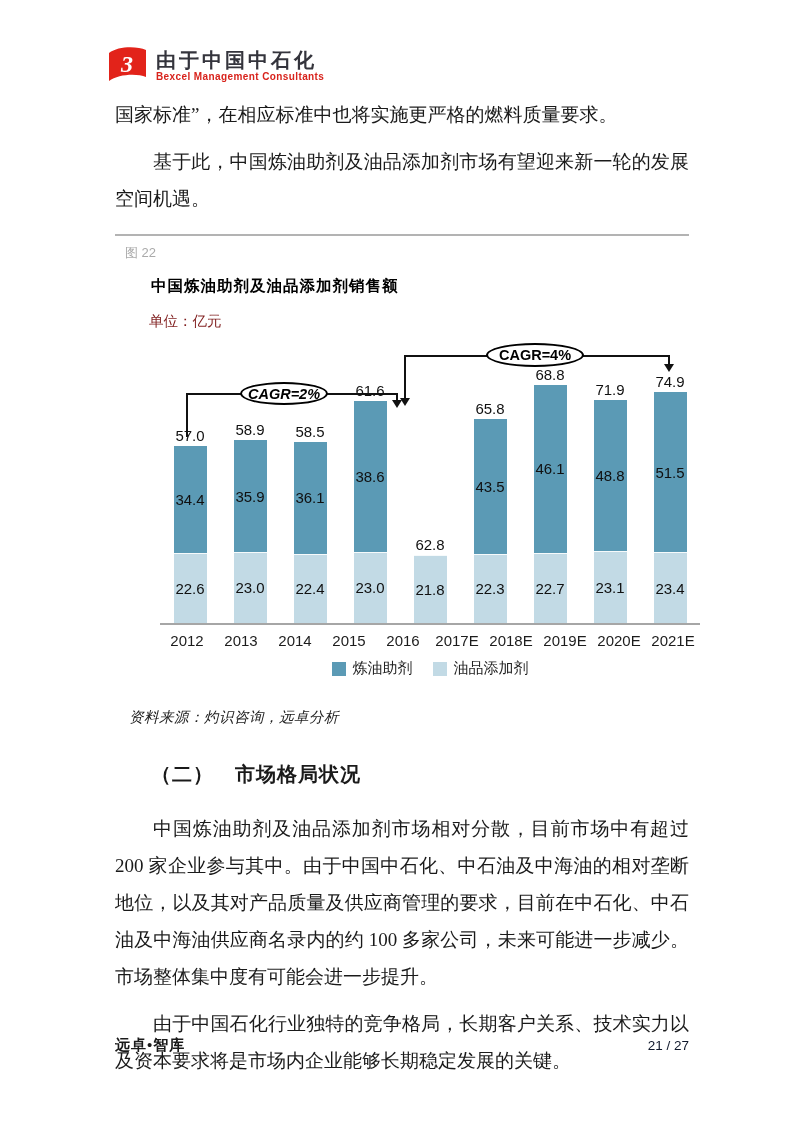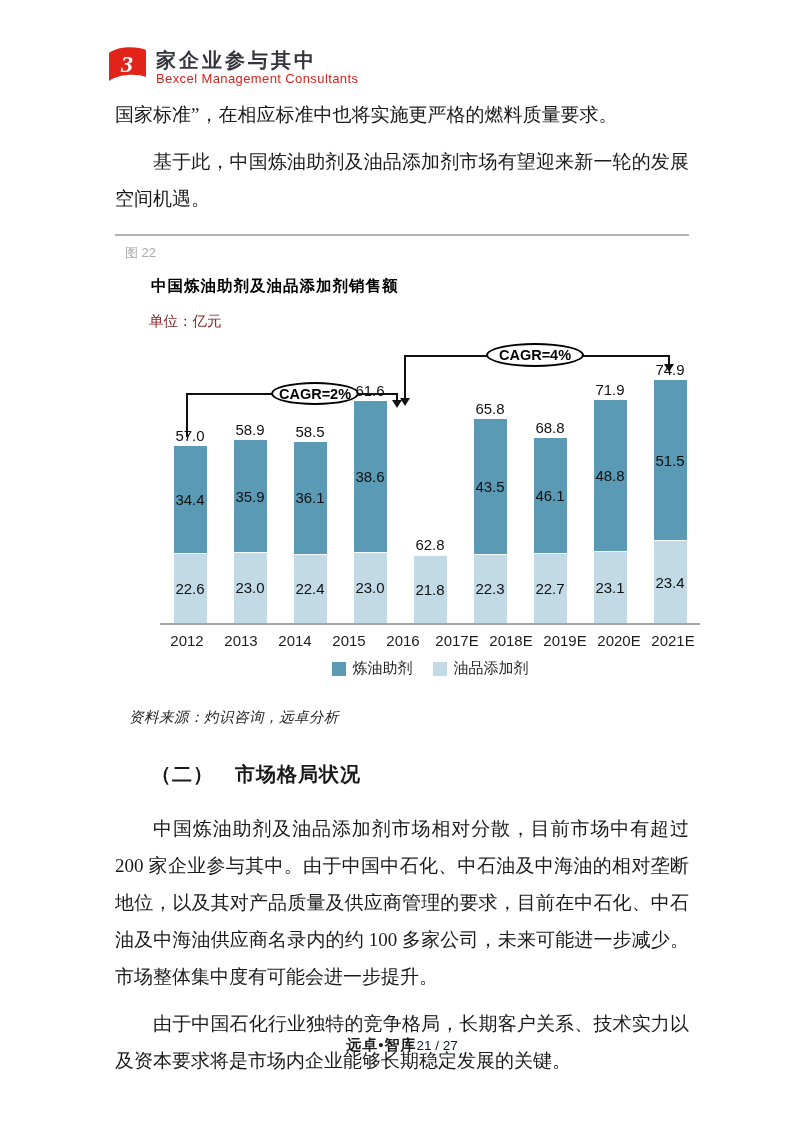--- a/index.html
+++ b/index.html
@@ -5,21 +5,21 @@
   * { margin:0; padding:0; box-sizing:border-box; }
   html,body { background:#ffffff; }
   .page {
     position:relative; width:800px; height:1131px; background:#ffffff;
     font-family:"Liberation Serif", serif; color:#1a1a1a; overflow:hidden;
   }
   
   .logo-wrap { position:absolute; left:107px; top:44px; display:flex; align-items:flex-start; }
   .logo-icon { width:41px; height:40px; margin-right:8px; }
   .logo-text-cn { font-size:20px; font-weight:bold; color:#34343c; letter-spacing:3px; line-height:22px; padding-top:5px; }
-  .logo-text-en { font-size:13px; font-weight:normal; color:#d8231c; font-family:"Liberation Sans",sans-serif; letter-spacing:0.4px; }
+  .logo-text-en { font-size:10px; font-weight:bold; color:#d8231c; font-family:"Liberation Sans",sans-serif; letter-spacing:0.4px; }
 
   
   .content { position:absolute; left:115px; top:96px; width:574px; }
   p.body-line { font-size:19px; line-height:37px; text-align:justify; }
   p.indent { text-indent:2em; }
   .para-gap { margin-top:10px; }
 
   
   .figure { margin-top:17px; }
   .fig-rule { border-top:2px solid #b3b3b3; width:574px; }
@@ -52,57 +52,57 @@
   .legend-item { display:flex; align-items:center; gap:7px; font-size:15px; color:#222; }
   .legend-swatch { width:14px; height:14px; display:inline-block; }
 
   .fig-source { font-size:14.5px; font-style:italic; color:#222; margin:30px 0 0 14px; letter-spacing:0.5px; }
 
   
   .section-heading { font-size:20px; font-weight:bold; margin:34px 0 0 36px; letter-spacing:1px; }
   .section-body { margin-top:22px; }
 
   
-  .footer { position:absolute; left:115px; top:1036px; width:574px; display:flex; justify-content:center; align-items:center; }
+  .footer { position:absolute; left:115px; top:1036px; width:574px; display:flex; justify-content:space-between; align-items:center; }
   .footer-brand { font-size:15px; font-weight:bold; letter-spacing:1px; }
   .footer-page { font-family:Liberation Sans, sans-serif; font-size:13.5px; color:#0f172a; }
 </style>
 </head>
 <body>
 
 <div class="page">
 
   <div class="logo-wrap">
     <svg class="logo-icon" viewBox="0 0 41 40">
       <path d="M2 9 C 11 2, 30 2, 39 6 L39 33 C 30 29, 11 30, 2 37 Z" fill="#e2231a"></path>
       <text x="20" y="28" font-size="24" font-weight="bold" font-style="italic" fill="#ffffff" text-anchor="middle" font-family="Liberation Serif, serif">3</text>
     </svg>
     <div>
-      <div class="logo-text-cn">家企业参与其中</div>
+      <div class="logo-text-cn">由于中国中石化</div>
       <div class="logo-text-en">Bexcel Management Consultants</div>
     </div>
   </div>
 
   <div class="content">
 
     <p class="body-line">国家标准”，在相应标准中也将实施更严格的燃料质量要求。</p>
     <p class="body-line indent para-gap">基于此，中国炼油助剂及油品添加剂市场有望迎来新一轮的发展空间机遇。</p>
 
     <div class="figure">
       <div class="fig-rule"></div>
       <div class="fig-label">图 22</div>
       <div class="fig-title">中国炼油助剂及油品添加剂销售额</div>
       <div class="fig-unit">单位：亿元</div>
 
       <div class="chart-area">
 
         <div class="bracket" style="left:26px; top:48px; width:210px; height:44px;"></div>
         <div class="vline" style="left:236px; top:48px; height:9px;"></div>
         <div class="arrow-down" style="left:232px; top:55px;"></div>
-        <div class="cagr-ellipse" style="left:111px; top:37px; width:88px; height:23px;">CAGR=2%</div>
+        <div class="cagr-ellipse" style="left:80px; top:37px; width:88px; height:23px;font-style:italic;">CAGR=2%</div>
 
         <div class="bracket" style="left:244px; top:10px; width:264px; height:45px;"></div>
         <div class="arrow-down" style="left:240px; top:53px;"></div>
         <div class="vline" style="left:508px; top:10px; height:11px;"></div>
         <div class="arrow-down" style="left:504px; top:19px;"></div>
         <div class="cagr-ellipse" style="left:326px; top:-2px; width:98px; height:24px;">CAGR=4%</div>
 
         <div class="bars" id="bars">
             <div class="bar-col">
               <div class="total-label">57.0</div>
@@ -128,32 +128,32 @@
               <div class="total-label">62.8</div>
               <div class="seg seg-light" style="background: rgb(194, 218, 229); height: 67.58px;">21.8</div>
             </div>
             <div class="bar-col">
               <div class="total-label">65.8</div>
               <div class="seg seg-dark" style="background: rgb(91, 154, 181); height: 134.85px;">43.5</div>
               <div class="seg seg-light" style="background: rgb(194, 218, 229); height: 69.13px;">22.3</div>
             </div>
             <div class="bar-col">
               <div class="total-label">68.8</div>
-              <div class="seg seg-dark" style="background: rgb(91, 154, 181); height: 115px;">46.1</div>
+              <div class="seg seg-dark" style="background: rgb(91, 154, 181); height: 168px;">46.1</div>
               <div class="seg seg-light" style="background: rgb(194, 218, 229); height: 70.37px;">22.7</div>
             </div>
             <div class="bar-col">
               <div class="total-label">71.9</div>
               <div class="seg seg-dark" style="background: rgb(91, 154, 181); height: 151.28px;">48.8</div>
               <div class="seg seg-light" style="background: rgb(194, 218, 229); height: 71.61px;">23.1</div>
             </div>
             <div class="bar-col">
               <div class="total-label">74.9</div>
               <div class="seg seg-dark" style="background: rgb(91, 154, 181); height: 159.65px;">51.5</div>
-              <div class="seg seg-light" style="background: rgb(194, 218, 229); height: 83px;">23.4</div>
+              <div class="seg seg-light" style="background: rgb(194, 218, 229); height: 71px;">23.4</div>
             </div>
           </div>
       </div>
 
       <div class="x-axis" id="x-axis">
           <div class="x-label">2012</div>
           <div class="x-label">2013</div>
           <div class="x-label">2014</div>
           <div class="x-label">2015</div>
           <div class="x-label">2016</div>

